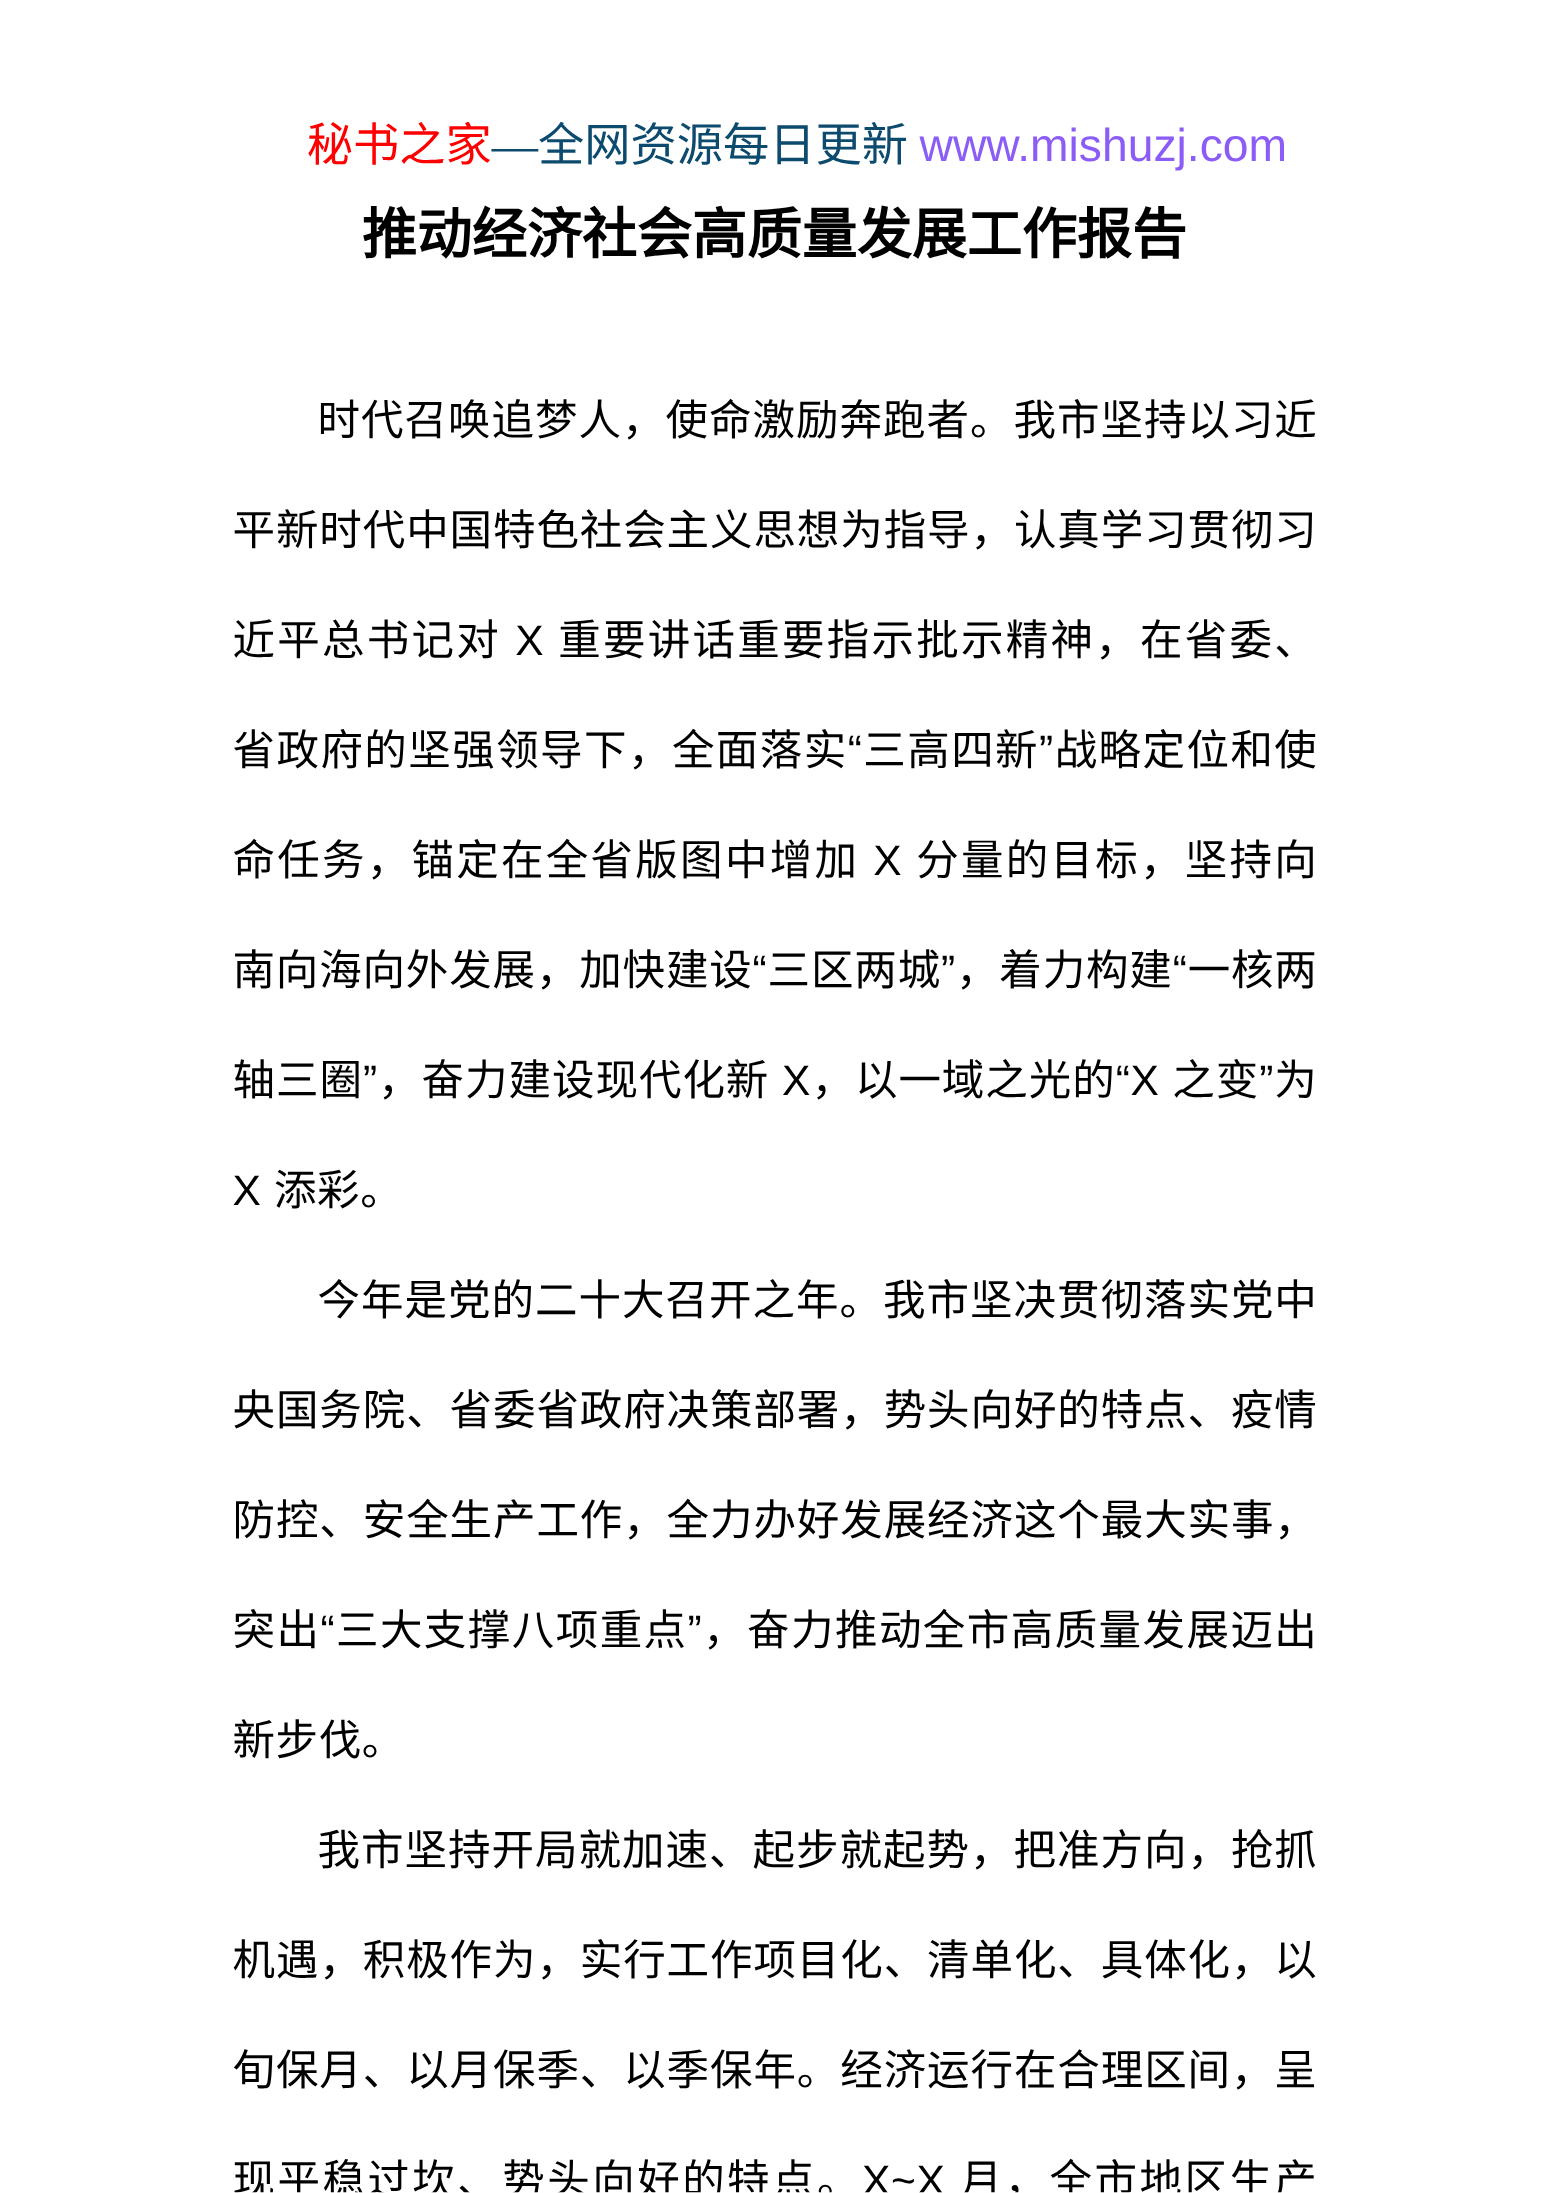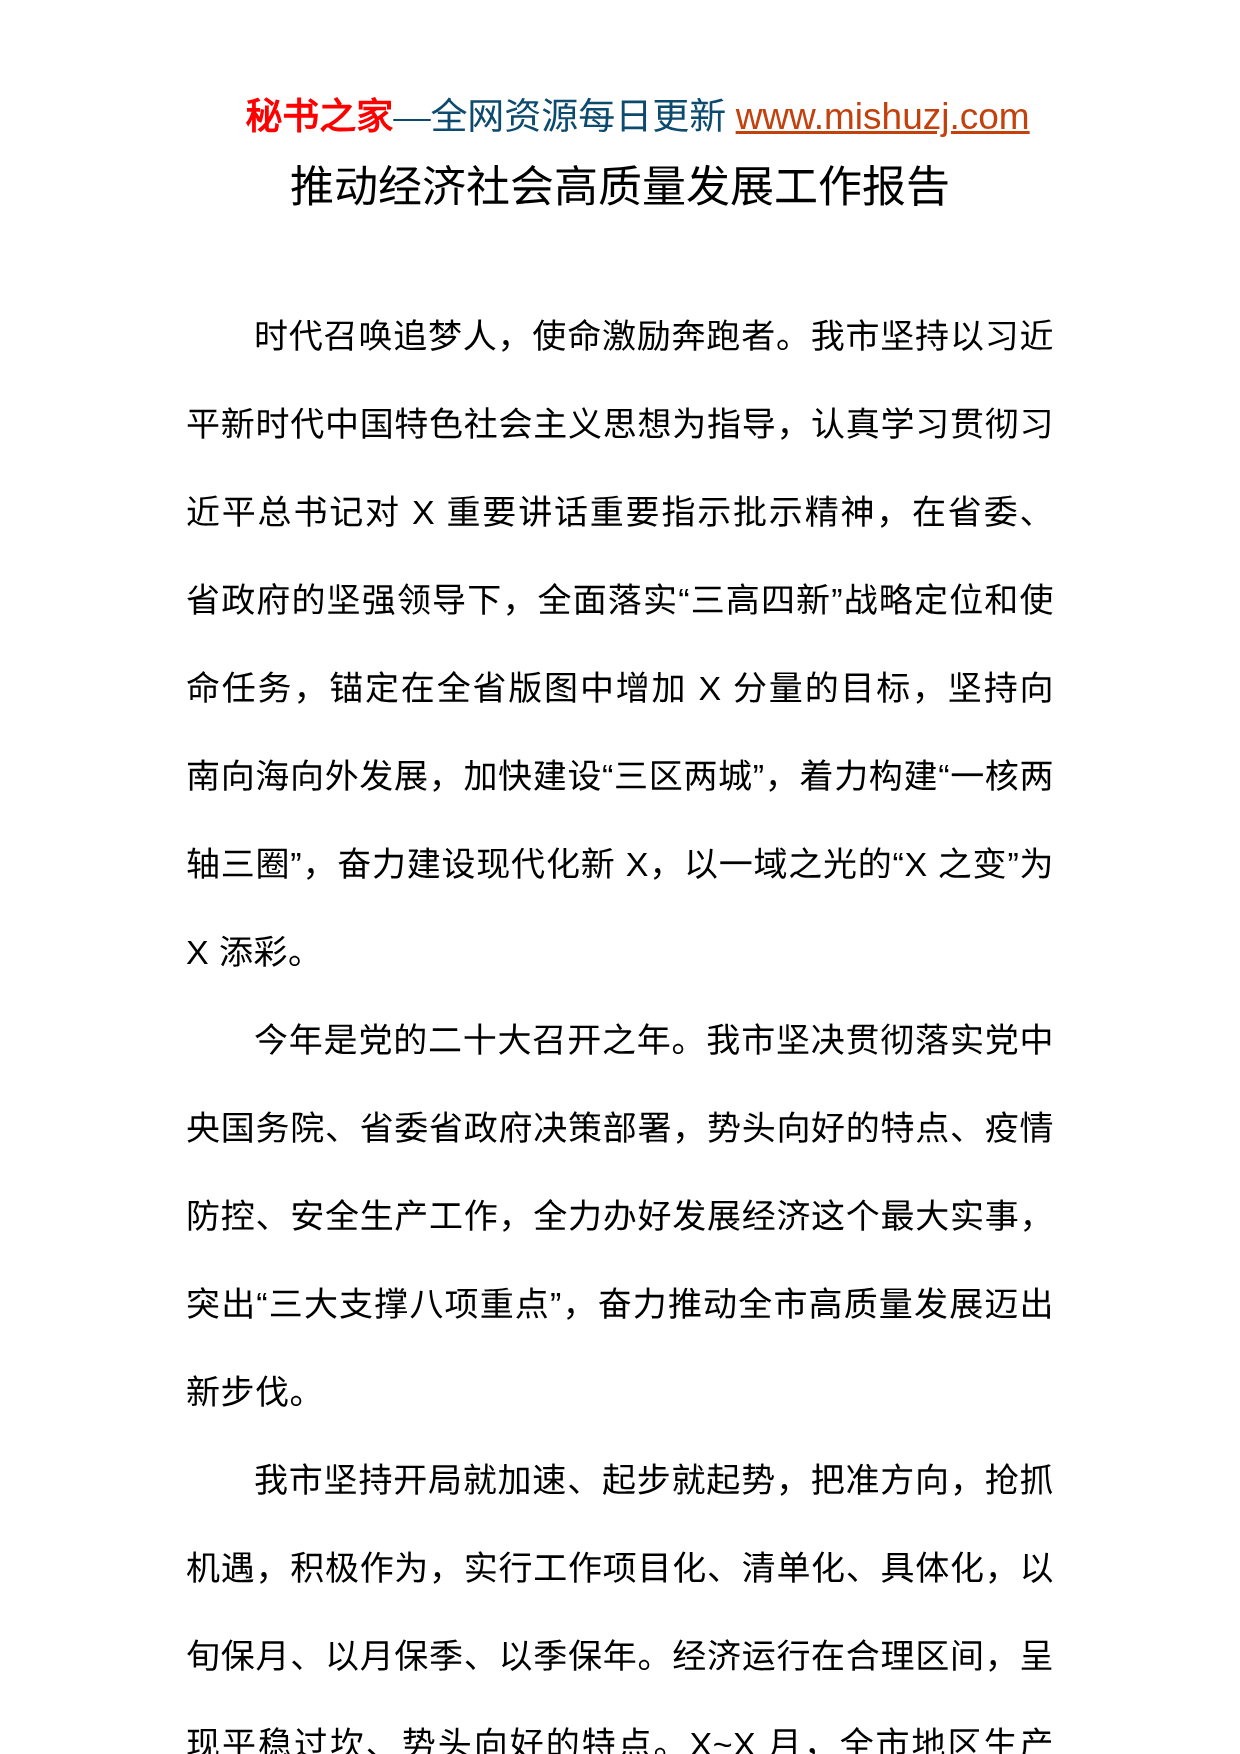--- a/index.html
+++ b/index.html
@@ -18,29 +18,29 @@
     color: #000000;
   }
   .doc-header {
     padding-top: 96px;
     text-align: center;
     font-size: 37px;
     line-height: 42px;
     white-space: nowrap;
   }
   .doc-header .brand {
-    font-weight: bold;
+    font-weight: normal;
     margin-left: 35px;
   }
   .doc-title {
     margin: 20px 0 0 0;
     text-align: center;
     font-size: 44px;
     line-height: 58px;
-    font-weight: normal;
+    font-weight: bold;
     letter-spacing: 0px;
   }
   .doc-body {
     margin: 76px 186px 0 186px;
     width: 868px;
     font-size: 34px;
     line-height: 88px;
     letter-spacing: 0.5px;
     text-align: justify;
     text-justify: inter-character;
@@ -52,21 +52,21 @@
   .para.heading {
     font-weight: bold;
   }
 </style>
 </head>
 <body>
 
 <div class="page">
 
   <div class="doc-header">
-    <span class="brand" style="color: rgb(255, 0, 0);">秘书之家</span><span style="color: #0c4a6e; font-family: Liberation Serif, serif;">—全网资源每日更新 </span><span class="url" style="color: #c2410c; text-decoration: underline;">www.mishuzj.com</span>
+    <span class="brand" style="color: rgb(255, 0, 0);">秘书之家</span><span style="color: #0c4a6e; font-family: Liberation Serif, serif;">—全网资源每日更新 </span><span class="url" style="color: #8b5cf6;">www.mishuzj.com</span>
   </div>
 
   <h1 class="doc-title">推动经济社会高质量发展工作报告</h1>
 
   <div class="doc-body">
     <p class="para">时代召唤追梦人，使命激励奔跑者。我市坚持以习近平新时代中国特色社会主义思想为指导，认真学习贯彻习近平总书记对 X 重要讲话重要指示批示精神，在省委、省政府的坚强领导下，全面落实“三高四新”战略定位和使命任务，锚定在全省版图中增加 X 分量的目标，坚持向南向海向外发展，加快建设“三区两城”，着力构建“一核两轴三圈”，奋力建设现代化新 X，以一域之光的“X 之变”为 X 添彩。</p>
     <p class="para">今年是党的二十大召开之年。我市坚决贯彻落实党中央国务院、省委省政府决策部署，势头向好的特点、疫情防控、安全生产工作，全力办好发展经济这个最大实事，突出“三大支撑八项重点”，奋力推动全市高质量发展迈出新步伐。</p>
     <p class="para">我市坚持开局就加速、起步就起势，把准方向，抢抓机遇，积极作为，实行工作项目化、清单化、具体化，以旬保月、以月保季、以季保年。经济运行在合理区间，呈现平稳过坎、势头向好的特点。X~X 月，全市地区生产总值增长 X.X%，高于全省 X.X 个百分点，排全省第 X 位，比去年同期前进 X 位，创近四年来最高；X~X 月，全市规</p>
     <p class="para heading">一、攻坚克难，经济运行稳中有进</p>
   </div>

